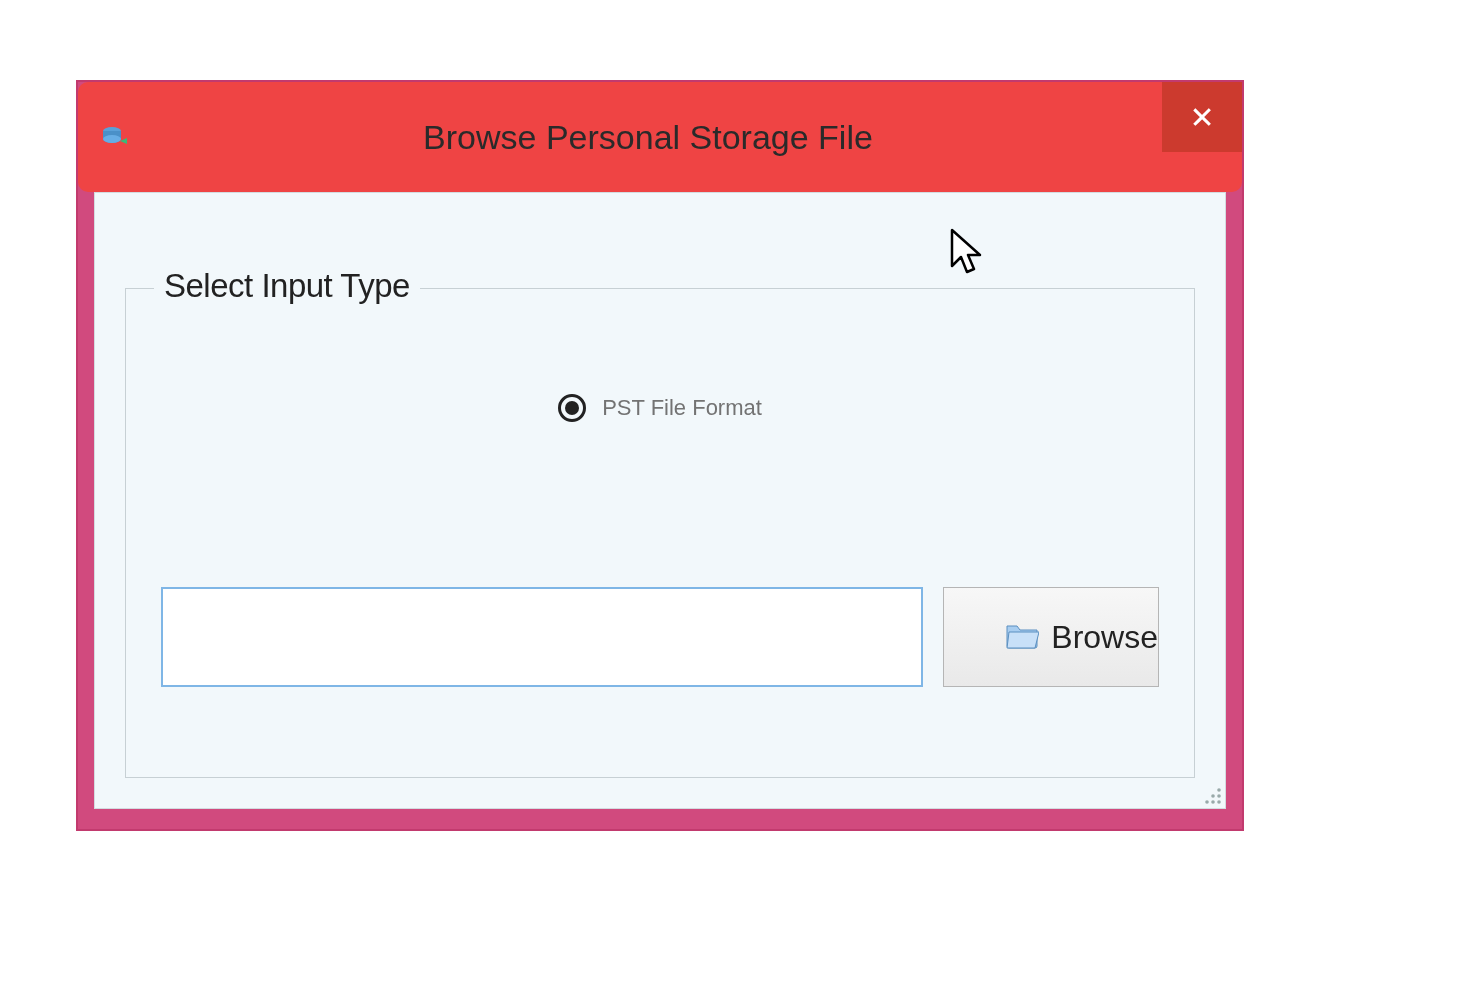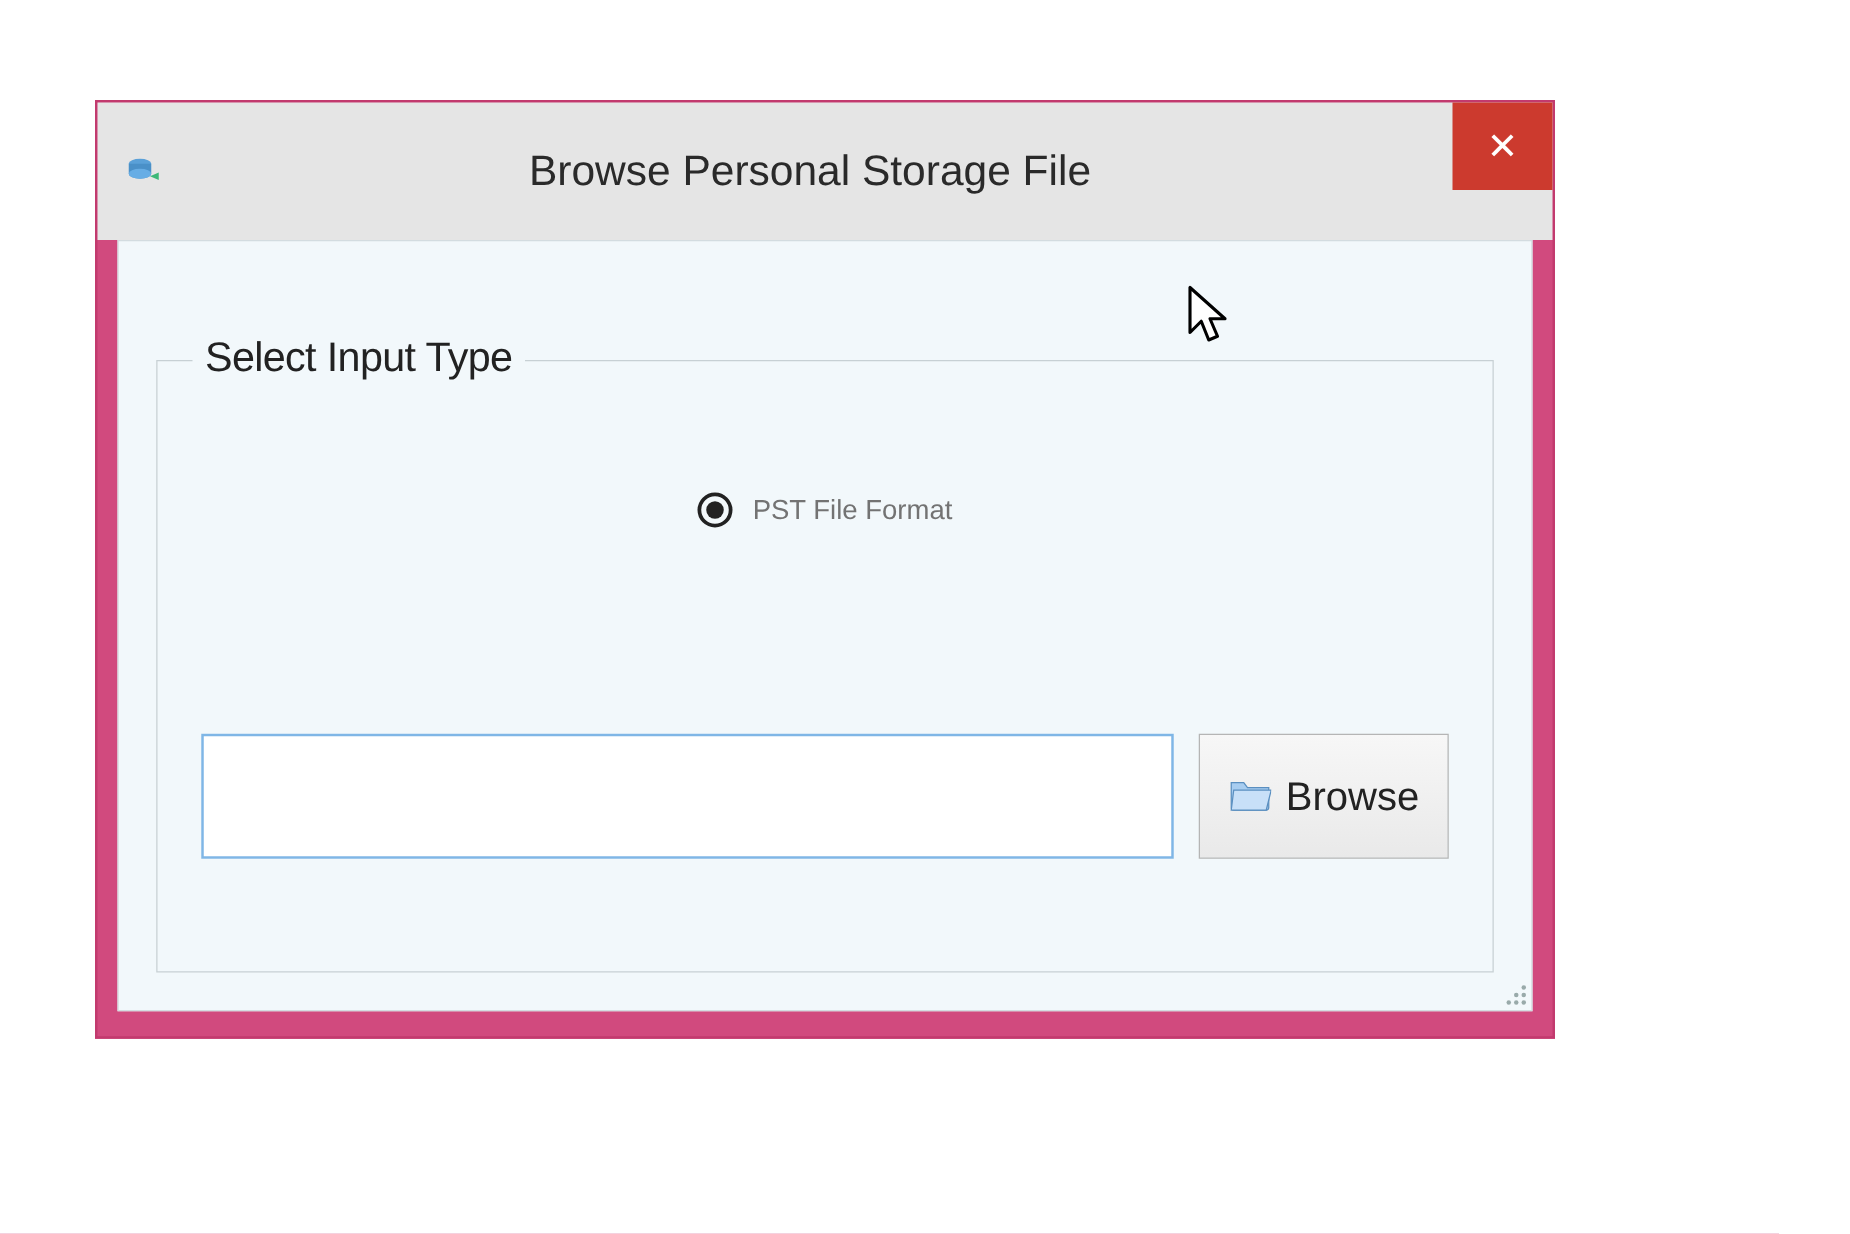--- a/index.html
+++ b/index.html
@@ -22,25 +22,26 @@
 
     .window {
       width: 1168px;
       background: #d14a7e;
       border: 2px solid #c23a6e;
       position: relative;
     }
 
     .titlebar {
       height: 110px;
-      background: #e5e5e5;
+      background: #ef4444;
       display: flex;
       align-items: center;
       padding-left: 20px;
       position: relative;
+      border-radius: 10px;
     }
 
     .titlebar-icon-wrap {
       width: 36px;
       height: 36px;
       display: flex;
       align-items: center;
       justify-content: center;
     }
 
@@ -144,27 +145,27 @@
       flex: 1;
       height: 100px;
       background: #ffffff;
       border: 2px solid #7fb6e6;
       outline: none;
       font-size: 26px;
       padding: 0 14px;
     }
 
     .browse-btn {
-      width: 200px;
+      width: 216px;
       height: 100px;
       background: linear-gradient(#f7f7f7, #e9e9e9);
       border: 1px solid #b5b5b5;
       display: flex;
       align-items: center;
-      justify-content: center;
+      justify-content: flex-end;
       gap: 12px;
       cursor: pointer;
     }
 
     .browse-label {
       font-size: 32px;
       color: #222;
     }
 
     .resize-grip {

